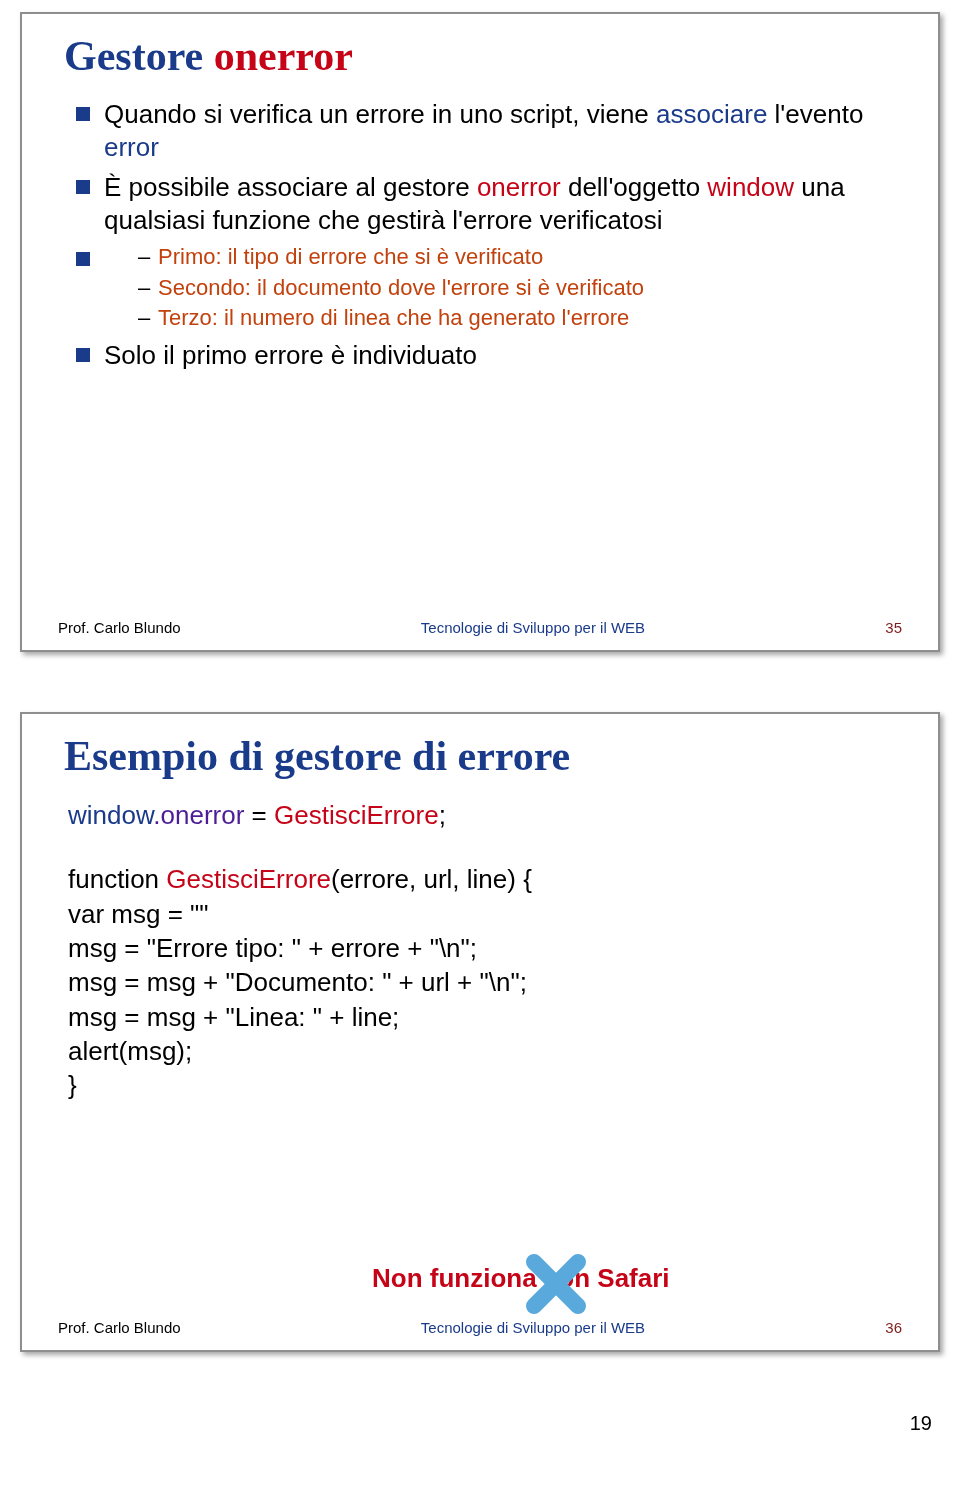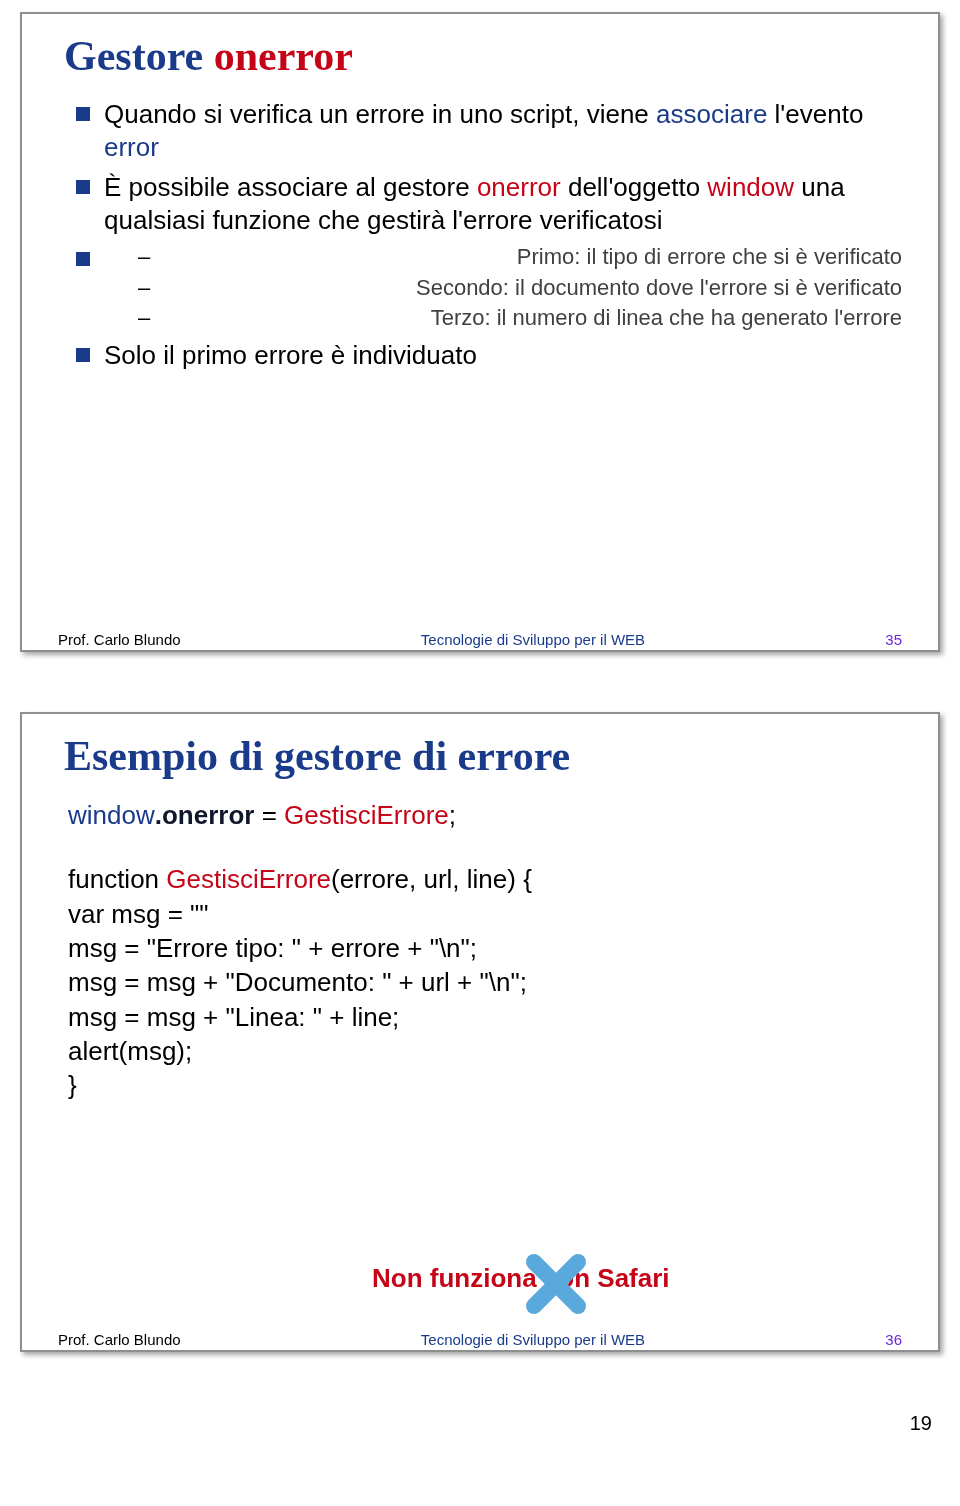--- a/index.html
+++ b/index.html
@@ -56,60 +56,59 @@
   ul.sub {
     list-style: none;
     margin: 4px 0 4px 0;
     padding: 0 0 0 34px;
   }
   ul.sub > li {
     position: relative;
     padding-left: 20px;
     font-size: 22px;
     line-height: 1.3;
-    color: #404040;
+    color: #c2410c;
     margin-bottom: 2px;
-    text-align: right;
   }
   ul.sub > li::before {
     content: "–";
     position: absolute;
     left: 0;
     top: 0;
     color: #000;
   }
   .kw-blue   { color: #1a3a8a; }
   .kw-red    { color: #c60418; }
   .kw-dred   { color: #c60418; }
   .kw-navy   { color: #1a3a8a; }
   .footer {
     position: absolute;
     left: 36px;
     right: 36px;
-    bottom: 2px;
+    bottom: 14px;
     display: flex;
     align-items: baseline;
     font-size: 15px;
     color: #000;
   }
   .footer .center {
     flex: 1;
     text-align: center;
     color: #1a3a8a;
     font-size: 15px;
   }
-  .footer .num { color: #6d28d9; }
+  .footer .num { color: #7f1d1d; }
   .code-block {
     font-size: 26px;
     line-height: 1.32;
     color: #000;
     padding-left: 10px;
   }
   .code-block .kw-navy { color: #1a3a8a; }
-  .code-block .kw-red  { color: #0f172a; font-weight: bold; }
+  .code-block .kw-red  { color: #4c1d95; }
   .code-block .kw-dred { color: #c60418; }
   .safari-note {
     position: absolute;
     left: 350px;
     bottom: 56px;
     color: #c60418;
     font-weight: bold;
     font-size: 26px;
   }
   .x-mark {

